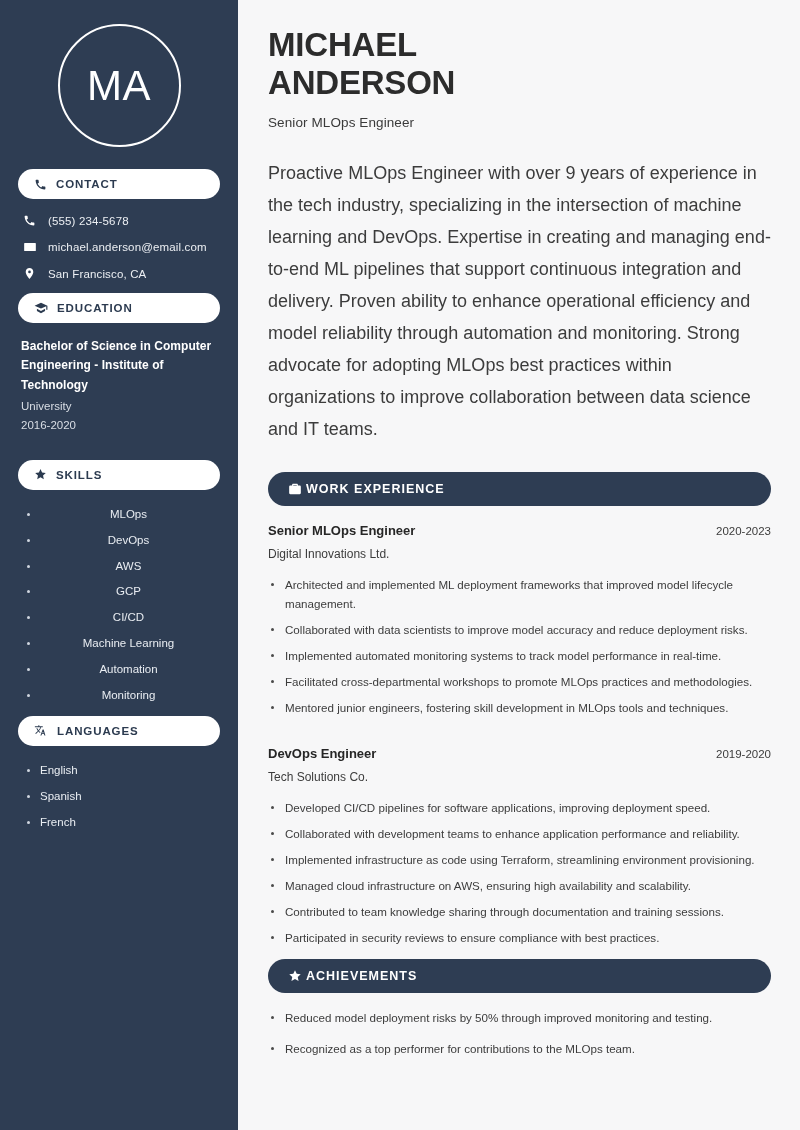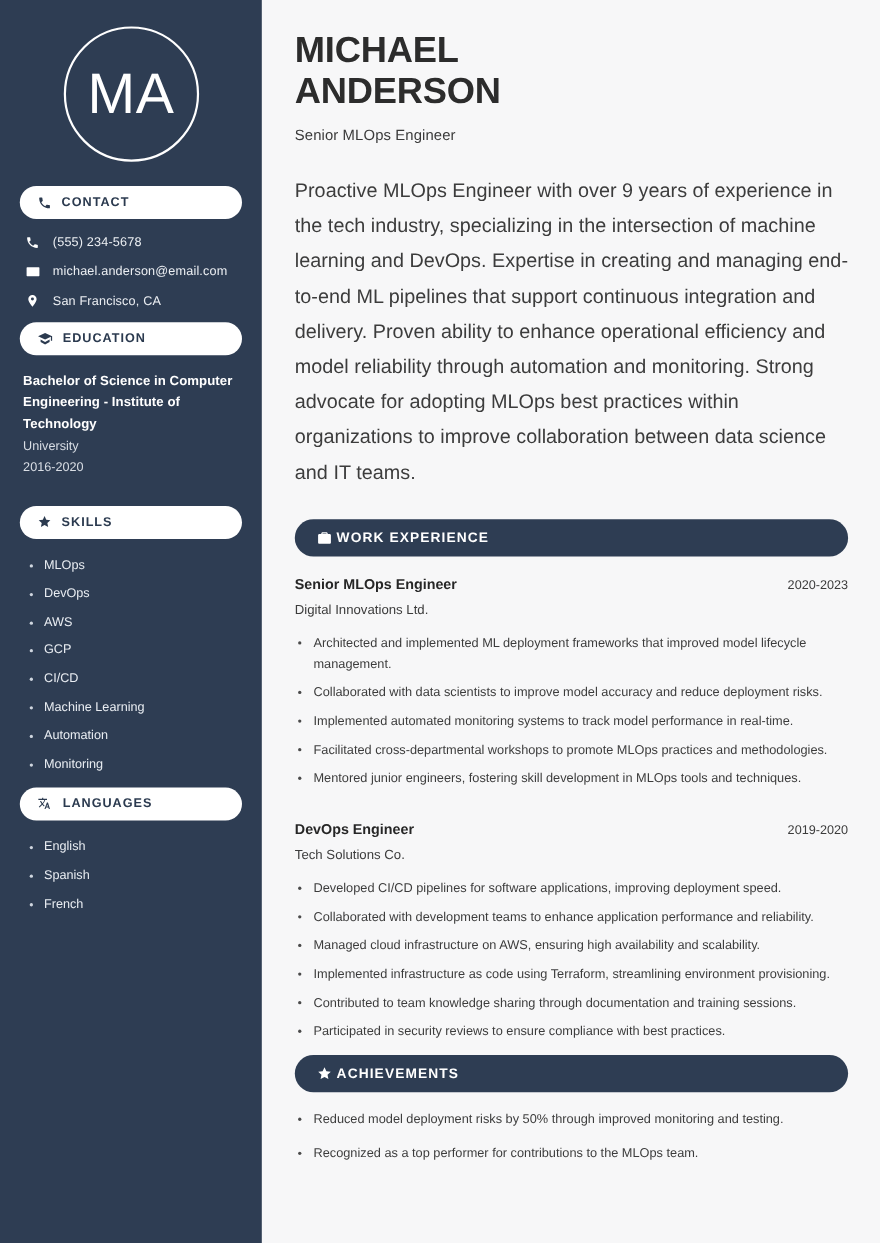--- a/index.html
+++ b/index.html
@@ -37,21 +37,21 @@
     padding-bottom: 22px;
   }
   .avatar {
     width: 123px;
     height: 123px;
     border-radius: 50%;
     border: 2px solid #ffffff;
     display: flex;
     align-items: center;
     justify-content: center;
-    font-size: 52px;
+    font-size: 42px;
     font-weight: 400;
     letter-spacing: 0.5px;
     color: #ffffff;
     font-family: "Liberation Sans", sans-serif;
   }
 
   .pill {
     background: #ffffff;
     color: #2b3a4f;
     border-radius: 999px;
@@ -270,21 +270,21 @@
         </span>
         <span>EDUCATION</span>
       </div>
       <div class="edu-block">
         <div class="edu-degree">Bachelor of Science in Computer Engineering - Institute of Technology</div>
         <div class="edu-school">University</div>
         <div class="edu-years">2016-2020</div>
       </div>
     </div>
 
-    <div class="sec" style="margin-top:25px;">
+    <div class="sec" style="margin-top:25px;text-align:center;">
       <div class="pill">
         <span class="ico">
           <svg width="13" height="13" viewBox="0 0 24 24" fill="#2b3a4f">
               <path d="M12 2l2.9 6.3 6.9.8-5.1 4.7 1.4 6.8L12 17.2 5.9 20.6l1.4-6.8L2.2 9.1l6.9-.8L12 2z"></path>
             </svg>
         </span>
         <span>SKILLS</span>
       </div>
       <ul class="bullet-list">
         <li>MLOps</li>
@@ -353,22 +353,22 @@
 
     <div class="job">
       <div class="job-head">
         <span class="job-title">DevOps Engineer</span>
         <span class="job-dates">2019-2020</span>
       </div>
       <div class="job-company">Tech Solutions Co.</div>
       <ul class="duties">
         <li>Developed CI/CD pipelines for software applications, improving deployment speed.</li>
         <li>Collaborated with development teams to enhance application performance and reliability.</li>
+        <li>Implemented infrastructure as code using Terraform, streamlining environment provisioning.</li>
         <li>Managed cloud infrastructure on AWS, ensuring high availability and scalability.</li>
-        <li>Implemented infrastructure as code using Terraform, streamlining environment provisioning.</li>
         <li>Contributed to team knowledge sharing through documentation and training sessions.</li>
         <li>Participated in security reviews to ensure compliance with best practices.</li>
       </ul>
     </div>
 
     <div class="bar" style="margin-top:11px;margin-bottom:0;">
       <span class="ico">
         <svg width="14" height="14" viewBox="0 0 24 24" fill="#ffffff">
             <path d="M12 2l2.9 6.3 6.9.8-5.1 4.7 1.4 6.8L12 17.2 5.9 20.6l1.4-6.8L2.2 9.1l6.9-.8L12 2z"></path>
           </svg>

